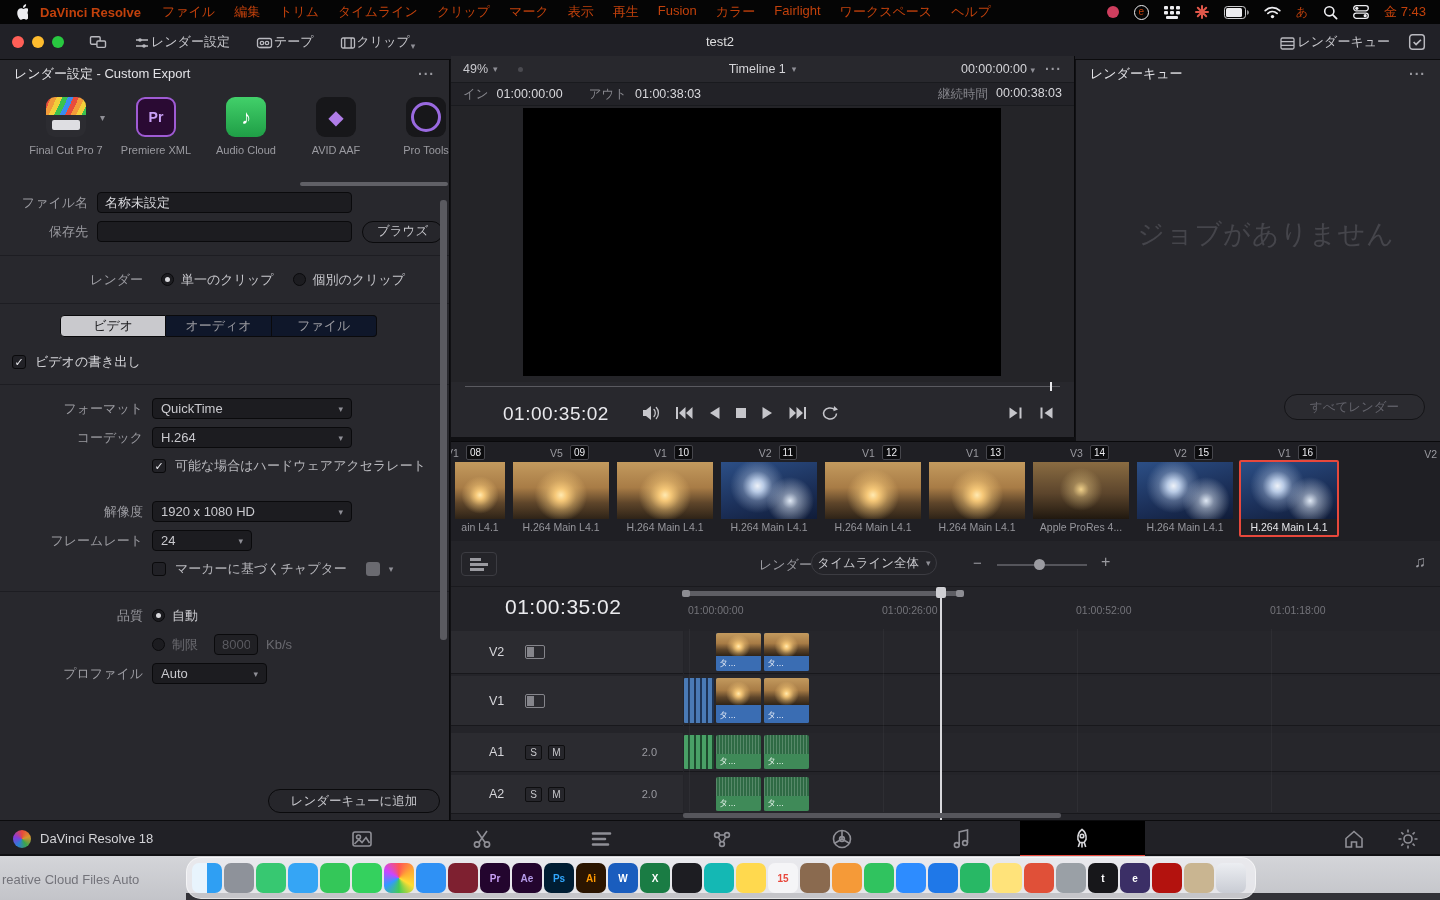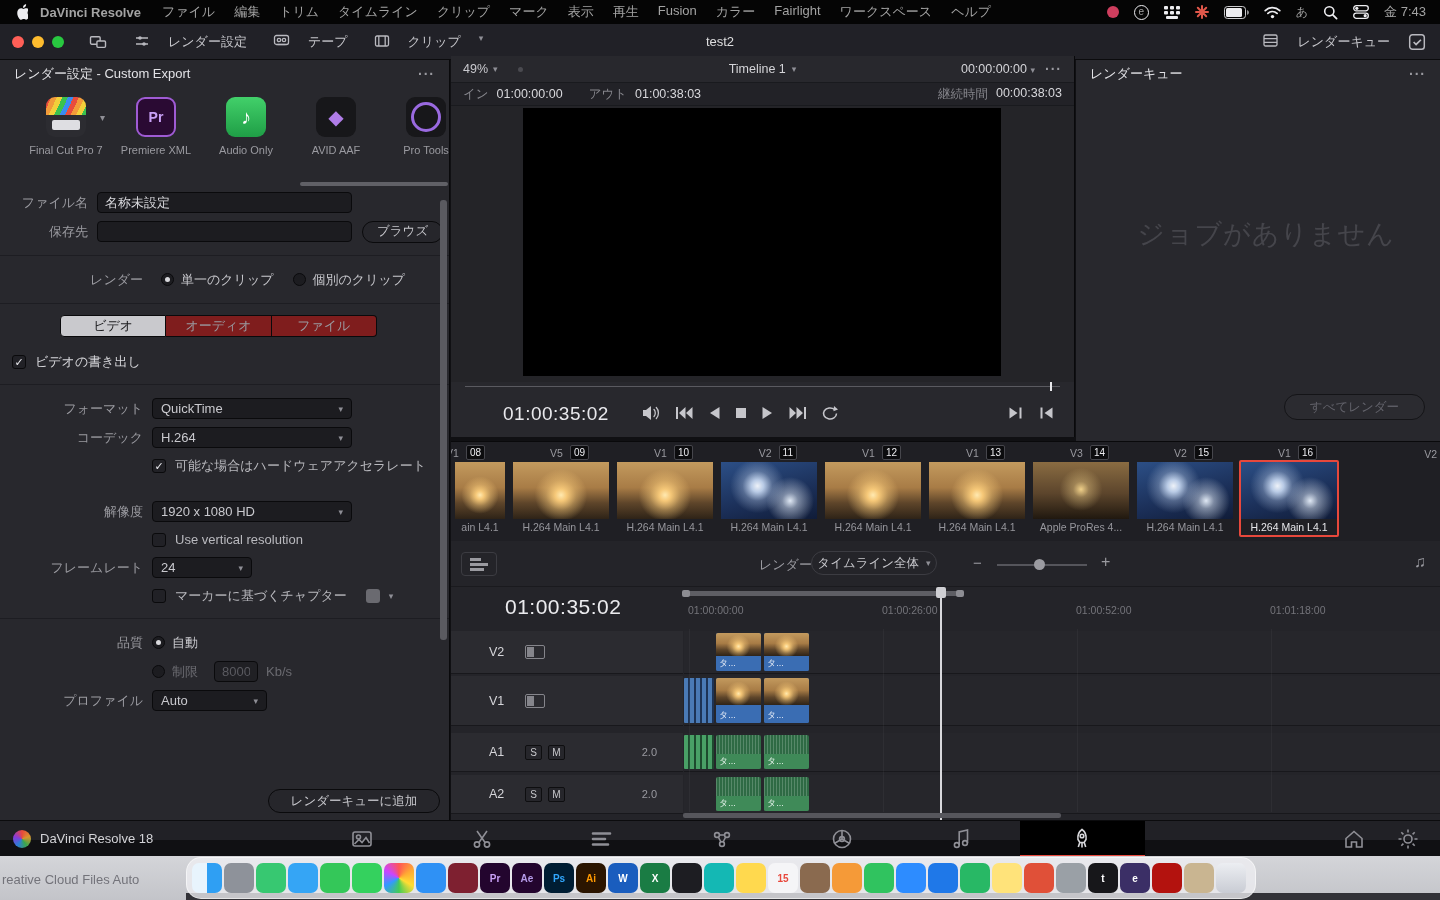--- a/index.html
+++ b/index.html
@@ -2,38 +2,38 @@
 <html><head>
 <meta charset="utf-8">
 <style>
 *{box-sizing:border-box;margin:0;padding:0}
 body{width:1440px;height:900px;position:relative;overflow:hidden;background:#101013;
      font-family:"Liberation Sans","DejaVu Sans",sans-serif;color:#c9c9ce;-webkit-font-smoothing:antialiased}
 svg{display:block}
 
 
 .menubar{position:absolute;top:0;left:0;width:100%;height:24px;background:#050505;display:flex;
-         align-items:center;padding:0 14px;font-size:13px;color:#a3a3a3}
+         align-items:center;padding:0 14px;font-size:13px;color:#c2410c}
 .mb-apple{width:14px;height:16px;margin-right:4px}
 .mb-app{font-weight:bold;margin:0 2px 0 8px}
 .mb-menus{display:flex;gap:19px;margin-left:19px;white-space:nowrap}
 .mb-right{margin-left:auto;display:flex;align-items:center;gap:15px}
 .mb-dot{width:12px;height:12px;border-radius:50%;background:#cf3e5e;display:inline-block}
 .mb-e{width:15px;height:15px;border:1.5px solid #ededf0;border-radius:50%;font-size:10px;line-height:12px;
       text-align:center;display:inline-block}
 .mb-ime{font-size:12px}
 .mb-clock{white-space:nowrap}
 
 
 .titlebar{position:absolute;top:24px;left:0;width:100%;height:36px;background:#212127;
           border-bottom:1px solid #0b0b0d;display:flex;align-items:center;font-size:13px;color:#c6c6cb}
 .tl{width:12px;height:12px;border-radius:50%;margin-left:8px;flex:none}
 .tl.red{background:#ff5f57;margin-left:12px}.tl.yellow{background:#febc2e}.tl.green{background:#28c840}
 .tb-icon{margin-left:24px}
-.tb-tab{display:flex;align-items:flex-start;gap:18px;margin-left:26px;white-space:nowrap}
+.tb-tab{display:flex;align-items:flex-end;gap:1px;margin-left:26px;white-space:nowrap}
 .tb-title{position:absolute;left:0;right:0;text-align:center;color:#dededf;pointer-events:none}
 .tb-right{margin-left:auto;display:flex;align-items:center;gap:18px;margin-right:14px;z-index:1}
 .caret{color:#8f8f96;font-size:9px}
 
 
 .panel-header{height:27px;display:flex;align-items:center;justify-content:space-between;
               padding:0 14px;font-size:13px;color:#e2e2e6}
 .dots{color:#9a9aa0;font-size:14px;letter-spacing:1px;font-weight:bold}
 
 
@@ -69,21 +69,21 @@
 .tinput.dis{color:#5a5a60;background:#202024}
 .pill-btn{height:22px;background:#26262b;border:1px solid #0a0a0c;border-radius:11px;color:#c6c6cb;
           font-size:12.5px;padding:0 14px;margin-left:10px;font-family:inherit}
 .divider{height:1px;background:#1d1d22;margin:9px 0}
 .radio{width:13px;height:13px;border-radius:50%;background:#1c1c20;border:1px solid #0a0a0c;
        margin:0 7px 0 9px;flex:none;position:relative;display:inline-block}
 .radio.sel::after{content:"";position:absolute;inset:3px;border-radius:50%;background:#d8d8dc}
 .ropt{color:#c9c9ce;margin-right:10px}
 .ropt.dim{color:#6a6a70}
 .tabgrp{display:flex;width:317px;margin:11px 0 11px 60px;height:22px}
-.tab{flex:1;display:flex;align-items:center;justify-content:center;background:#7f1d1d;
+.tab{flex:1;display:flex;align-items:center;justify-content:center;background:#0f172a;
      border:1px solid #0a0a0c;border-left-width:0;color:#9a9aa0;font-size:13px}
 .tab:first-child{border-left-width:1px;border-radius:4px 0 0 4px}
 .tab:last-child{border-radius:0 4px 4px 0}
 .tab.active{background:#c9c9cd;color:#1a1a1d}
 .cb{width:14px;height:14px;background:#212126;border:1px solid #0a0a0c;border-radius:3px;color:#ececf0;
     font-size:11px;line-height:12px;text-align:center;flex:none;display:inline-block}
 .cblabel{color:#b9b9be}
 .cblabel.bright{color:#d8d8dc}
 .cblabel.dim{color:#6a6a70}
 .unit{color:#6a6a70;margin-left:8px}
@@ -183,21 +183,21 @@
        background:repeating-linear-gradient(90deg,rgba(230,245,235,.22) 0 1px,rgba(0,0,0,0) 1px 3px),#2e6a44}
 .aclip .clabel{background:#3f8a58;color:#e8f5ee}
 .acluster{position:absolute;top:2px;bottom:2px;left:0;width:30px;border-radius:1px;
           background:repeating-linear-gradient(90deg,#49a066 0 4px,#1d4a2e 4px 6px)}
 .playhead{position:absolute;left:489px;top:46px;bottom:0;width:1.5px;background:#d8d8dc;z-index:5}
 .playhead::before{content:"";position:absolute;top:0;left:-4px;width:10px;height:11px;background:#cfcfd3;border-radius:2px}
 .t-hscroll{position:absolute;left:232px;bottom:2px;width:378px;height:5px;background:#56565c;border-radius:2px;z-index:6}
 .gline{position:absolute;top:88px;bottom:8px;width:1px;background:rgba(255,255,255,.04)}
 
 
-.pagebar{position:absolute;top:820px;left:0;width:100%;height:20px;background:#212126;border-top:1px solid #0b0b0d}
+.pagebar{position:absolute;top:820px;left:0;width:100%;height:34px;background:#212126;border-top:1px solid #0b0b0d}
 .pb-logo{position:absolute;left:13px;top:9px;width:18px;height:18px;border-radius:50%;
          background:conic-gradient(#e8483c,#d8932e,#3aa64c,#2e7bd8,#8a3ad8,#e8483c)}
 .pb-app{position:absolute;left:40px;top:10px;font-size:13px;color:#d4d4d8;white-space:nowrap}
 .pb-icon{position:absolute;top:6px;width:24px;height:24px}
 .pb-active{position:absolute;left:1020px;top:0;width:125px;height:36px;background:#000}
 .pb-active::after{content:"";position:absolute;left:0;right:0;bottom:0;height:2px;background:#e8483c}
 .pb-active .pb-icon{left:50px;top:6px}
 
 
 .desktop{position:absolute;top:856px;left:0;width:100%;height:44px;background:linear-gradient(#d4d5d9,#c3c4c9)}
@@ -352,21 +352,21 @@
       <div class="preset">
      <div class="picon fcp7"></div>
      <div class="plabel">Final Cut Pro 7</div>
       </div>
       <div class="preset">
      <div class="picon premiere-xml">Pr</div>
      <div class="plabel">Premiere XML</div>
       </div>
       <div class="preset">
      <div class="picon audio-only">♪</div>
-     <div class="plabel">Audio Only</div>
+     <div class="plabel">Audio Cloud</div>
       </div>
       <div class="preset">
      <div class="picon avid-aaf">◆</div>
      <div class="plabel">AVID AAF</div>
       </div>
       <div class="preset">
      <div class="picon pro-tools"></div>
      <div class="plabel">Pro Tools</div>
       </div>
     </div>
@@ -421,24 +421,20 @@
       <span class="cb">✓</span>
       <span class="cblabel">可能な場合はハードウェアアクセラレート</span>
     </div>
     <div class="gap18"></div>
     <div class="frow">
       <label class="flabel w131">解像度</label>
       <div style="width:200px;height:21px;background:#1c1c20;border:1px solid #0a0a0c;border-radius:4px;display:flex;align-items:center;justify-content:space-between;padding:0 8px">
         <span>1920 x 1080 HD</span>
           <span class="caret">▾</span>
       </div>
-    </div>
-    <div class="frow cbrow left152">
-      <span class="cb"></span>
-      <span class="cblabel">Use vertical resolution</span>
     </div>
     <div class="frow">
       <label class="flabel w131">フレームレート</label>
       <div style="width:100px;height:21px;background:#1c1c20;border:1px solid #0a0a0c;border-radius:4px;display:flex;align-items:center;justify-content:space-between;padding:0 8px">
         <span>24</span>
           <span class="caret">▾</span>
       </div>
     </div>
     <div class="frow cbrow left152">
       <span class="cb"></span>

